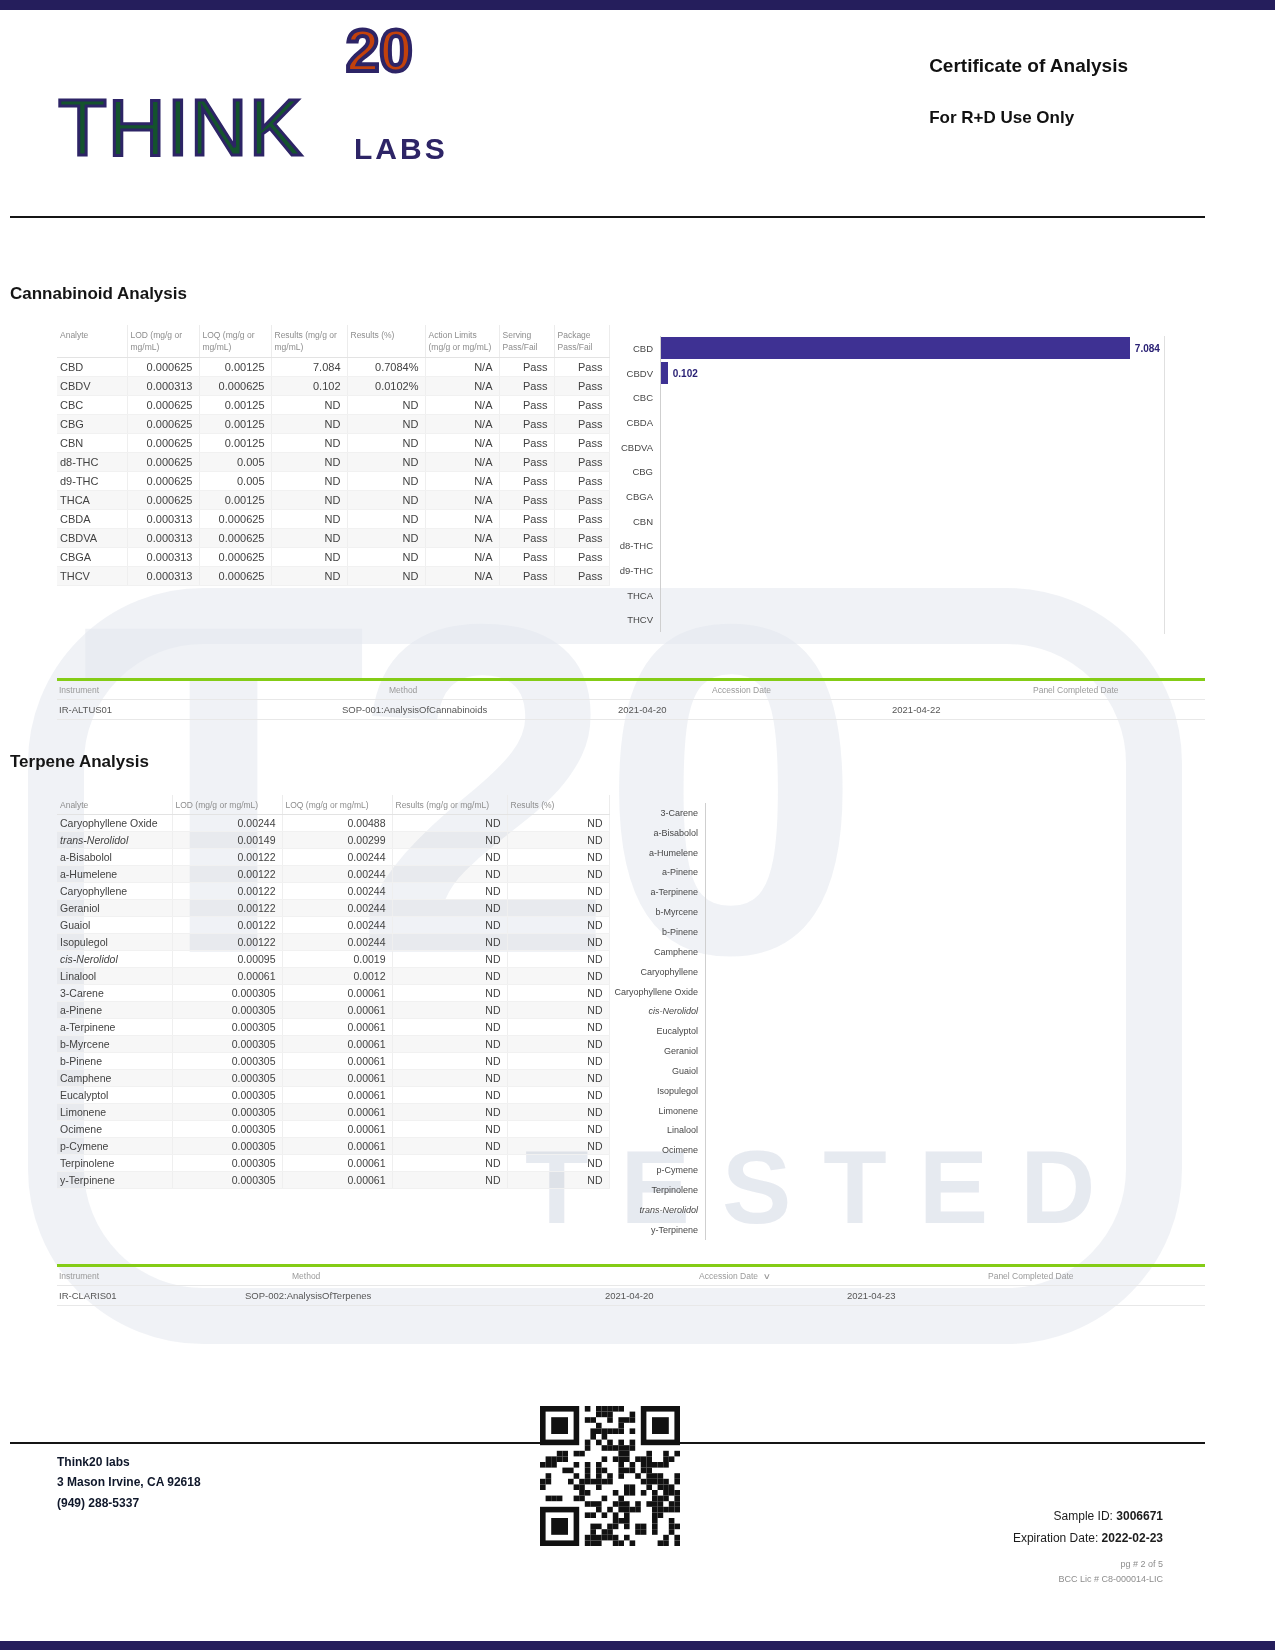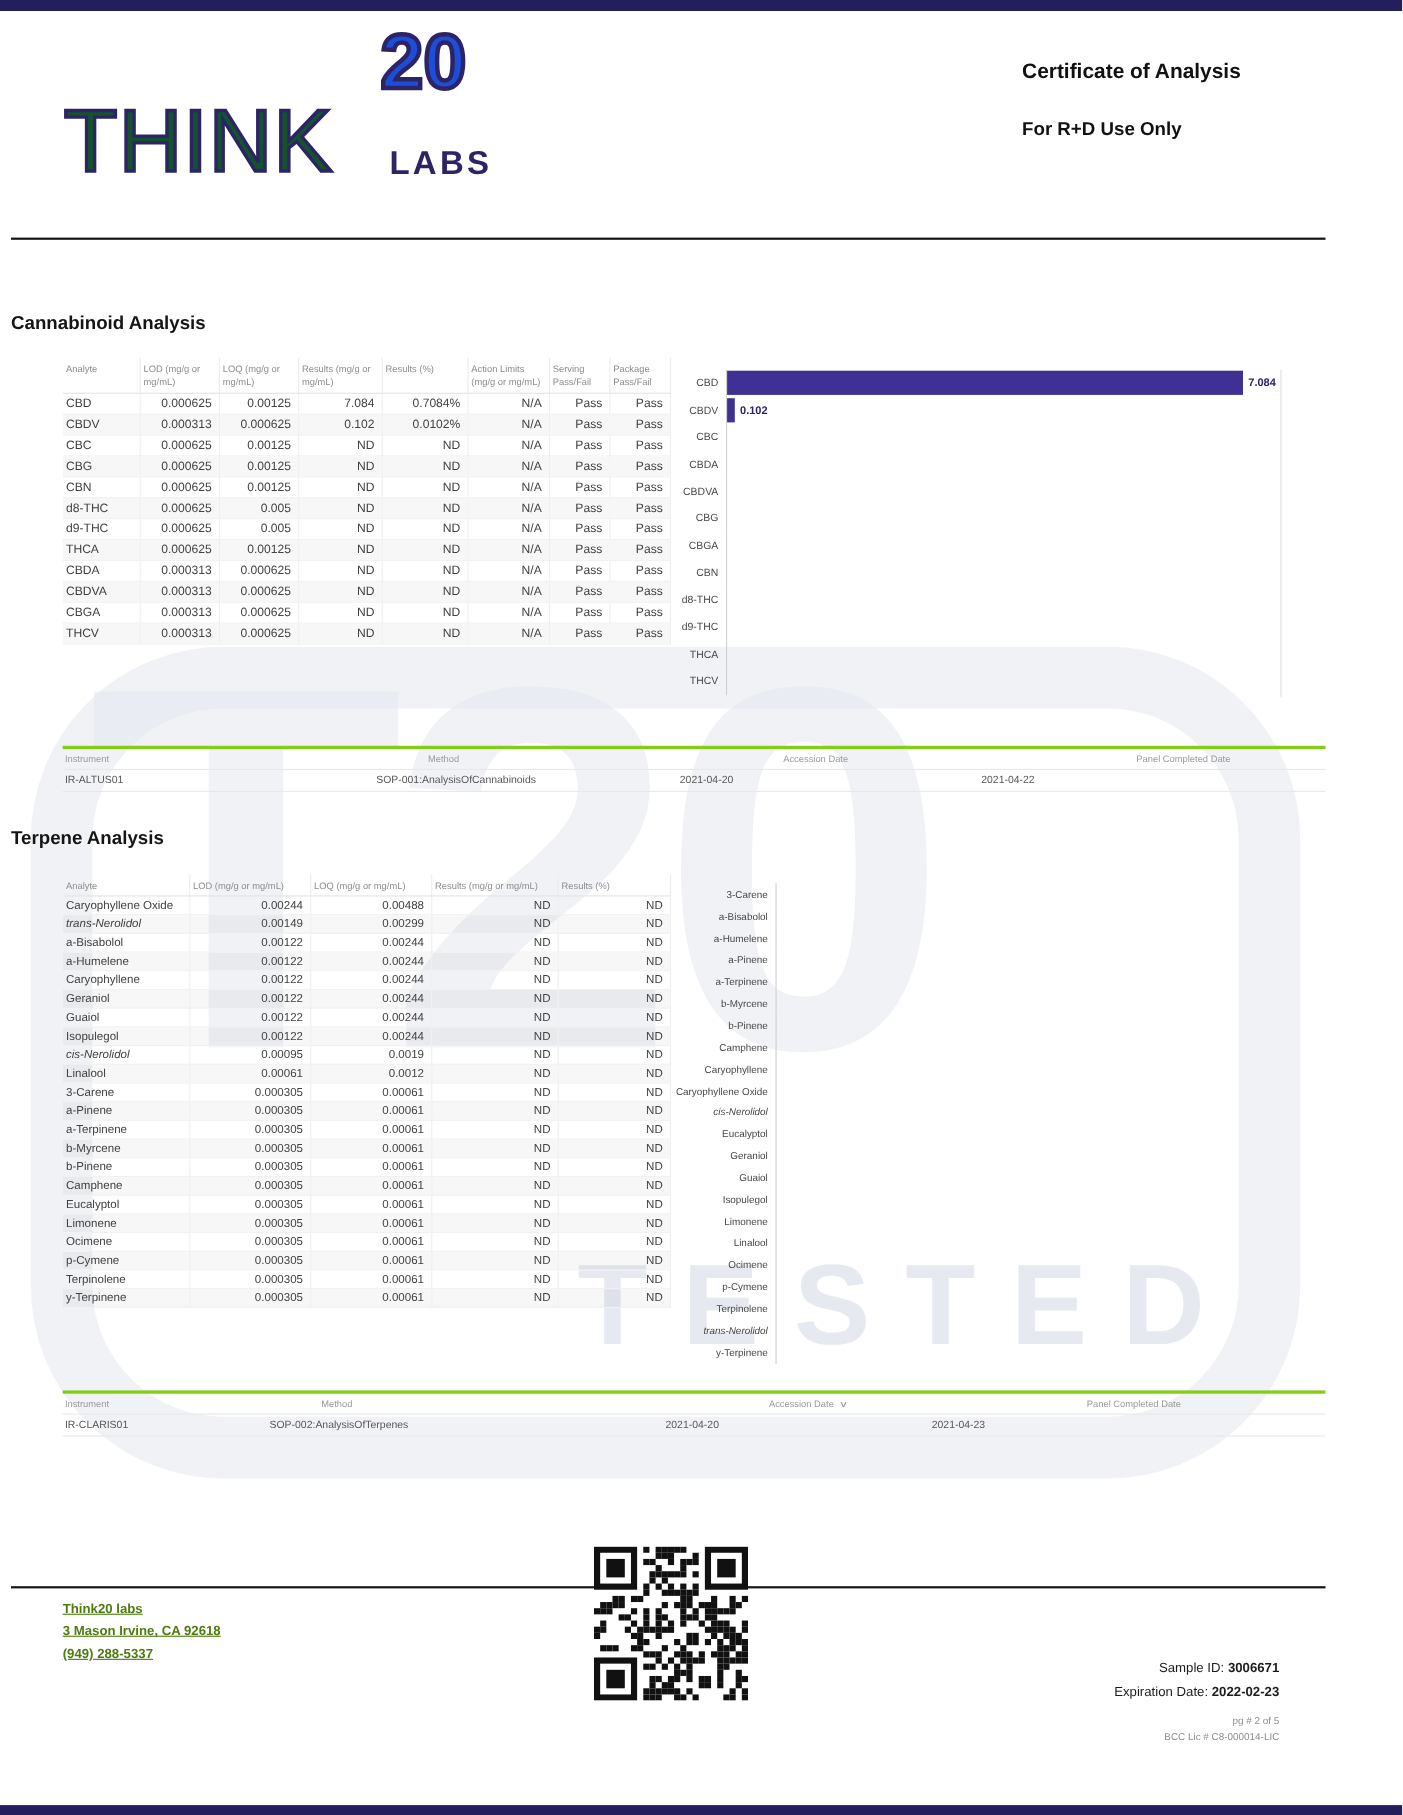--- a/index.html
+++ b/index.html
@@ -16,21 +16,21 @@
   .watermark { position:absolute; z-index:0; }
   .wm-outline { left:28px; top:588px; width:1154px; height:756px; border:56px solid #e4e8ef; border-radius:175px; opacity:.55; }
   .wm-t20 { left:80px; top:520px; font-size:470px; font-weight:800; letter-spacing:-14px; color:#e4e8ef; opacity:.55; }
   .wm-tested { left:525px; top:1128px; font-size:104px; font-weight:700; letter-spacing:32px; color:#e1e5ed; opacity:.8; }
 
   .content { position:relative; z-index:1; }
 
   
   .logo { position:absolute; left:58px; top:30px; width:430px; height:152px; }
   .logo-think { position:absolute; left:0; top:52px; font-size:80px; font-weight:400; color:#14532d; -webkit-text-stroke:3px #2d2466; letter-spacing:1px; }
-  .logo-20 { position:absolute; left:288px; top:-14px; font-size:70px; font-weight:800; color:#1d4ed8; -webkit-text-stroke:4px #2d2466; }
+  .logo-20 { position:absolute; left:288px; top:-14px; font-size:60px; font-weight:800; color:#c2410c; -webkit-text-stroke:4px #2d2466; }
   .logo-labs { position:absolute; left:296px; top:102px; font-size:30px; font-weight:700; letter-spacing:3px; color:#2d2466; }
 
   .header-right { position:absolute; right:147px; top:55px; color:#111; }
   .doc-title { font-size:19px; font-weight:700; }
   .doc-subtitle { font-size:17px; font-weight:700; margin-top:31px; }
 
   .rule { position:absolute; left:10px; width:1195px; height:2px; background:#151515; }
   .rule.under-header { top:216px; }
   .rule.above-footer { top:1442px; }
 
@@ -71,21 +71,21 @@
   #terp-meta { top:1264px; }
   .meta-row { display:grid; border-bottom:1px solid #e8e8e8; }
   .meta-row.hdr { border-top:3px solid #84cc16;gap:47px; }
   #cann-meta .meta-row { grid-template-columns:283px 276px 274px auto; }
   #terp-meta .meta-row { grid-template-columns:186px 360px 242px auto; }
   .meta-cell { padding:4px 6px 4px 2px; font-size:8.5px; color:#9a9a9a; }
   .meta-row.val .meta-cell { font-size:9.5px; color:#565656; }
   .sort-caret { display:inline-block; margin-left:6px; font-size:8px; color:#9a9a9a; transform:scaleX(1.4); }
 
   
-  .footer-left { position:absolute; left:57px; top:1452px; font-size:12px; font-weight:700; color:#4d7c0f; line-height:1.7;text-decoration:underline; }
+  .footer-left { position:absolute; left:57px; top:1452px; font-size:12px; font-weight:700; color:#0f172a; line-height:1.7; }
   .qr { position:absolute; left:540px; top:1406px; width:140px; height:140px; }
   .footer-right { position:absolute; right:112px; top:1506px; text-align:right; font-size:12px; color:#1c1c1c; line-height:1.8; }
   .footer-right b { font-weight:700; }
   .footer-right .small { font-size:9px; color:#8d8d8d; line-height:1.7; }
   .footer-right .gap { height:8px; }
 </style>
 </head>
 <body>
 
 <div class="page">

